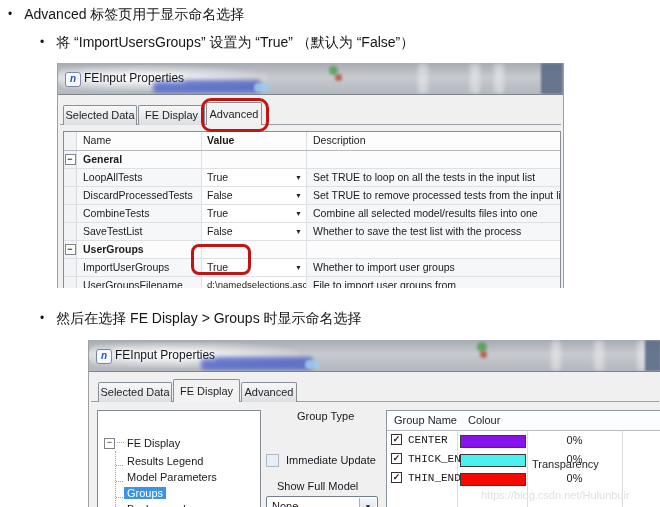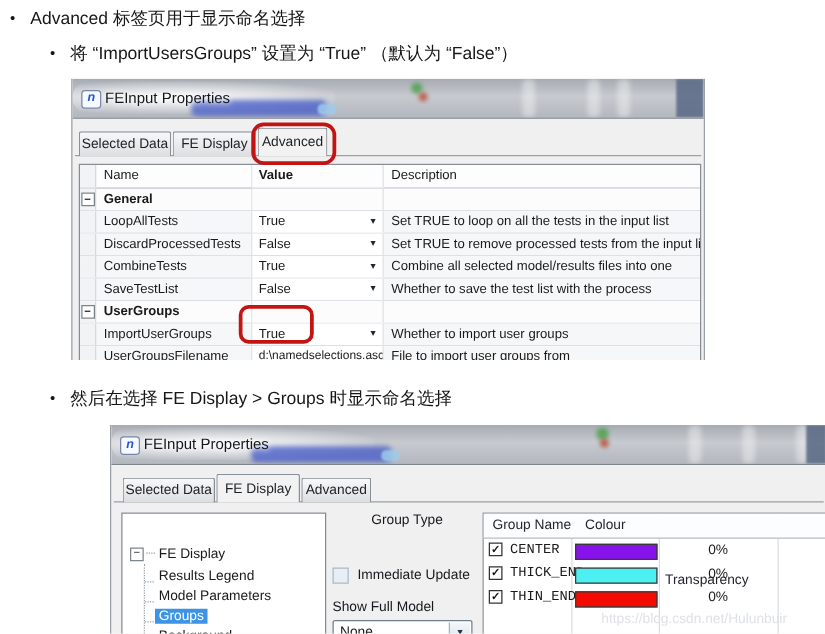--- a/index.html
+++ b/index.html
@@ -253,21 +253,21 @@
       <div class="titem">
           <span class="stub"></span>
           <span class="lbl">Background</span>
         </div>
     </div>
   </div>
 
   <div class="fldlabel" style="left:177px; top:70px;margin-left:31px;">Group Type</div>
   <span class="cbx-dis" style="left:177px; top:114px;"></span>
   <div class="fldlabel" style="left:197px; top:114px;">Immediate Update</div>
-  <div class="fldlabel" style="left:177px; top:140px;">Show Full Model</div>
+  <div class="fldlabel" style="left:188px; top:140px;">Show Full Model</div>
   <div class="combo" style="left:177px; top:156px;">
     <span class="ctext">None</span>
     <span class="cbtn">
         <i class="carr">▼</i>
       </span>
   </div>
 
   <div class="gtable" style="left:297px; top:70px; width:280px; height:110px;">
     <div class="vline" style="left:70px;"></div>
     <div class="vline" style="left:140px;"></div>

